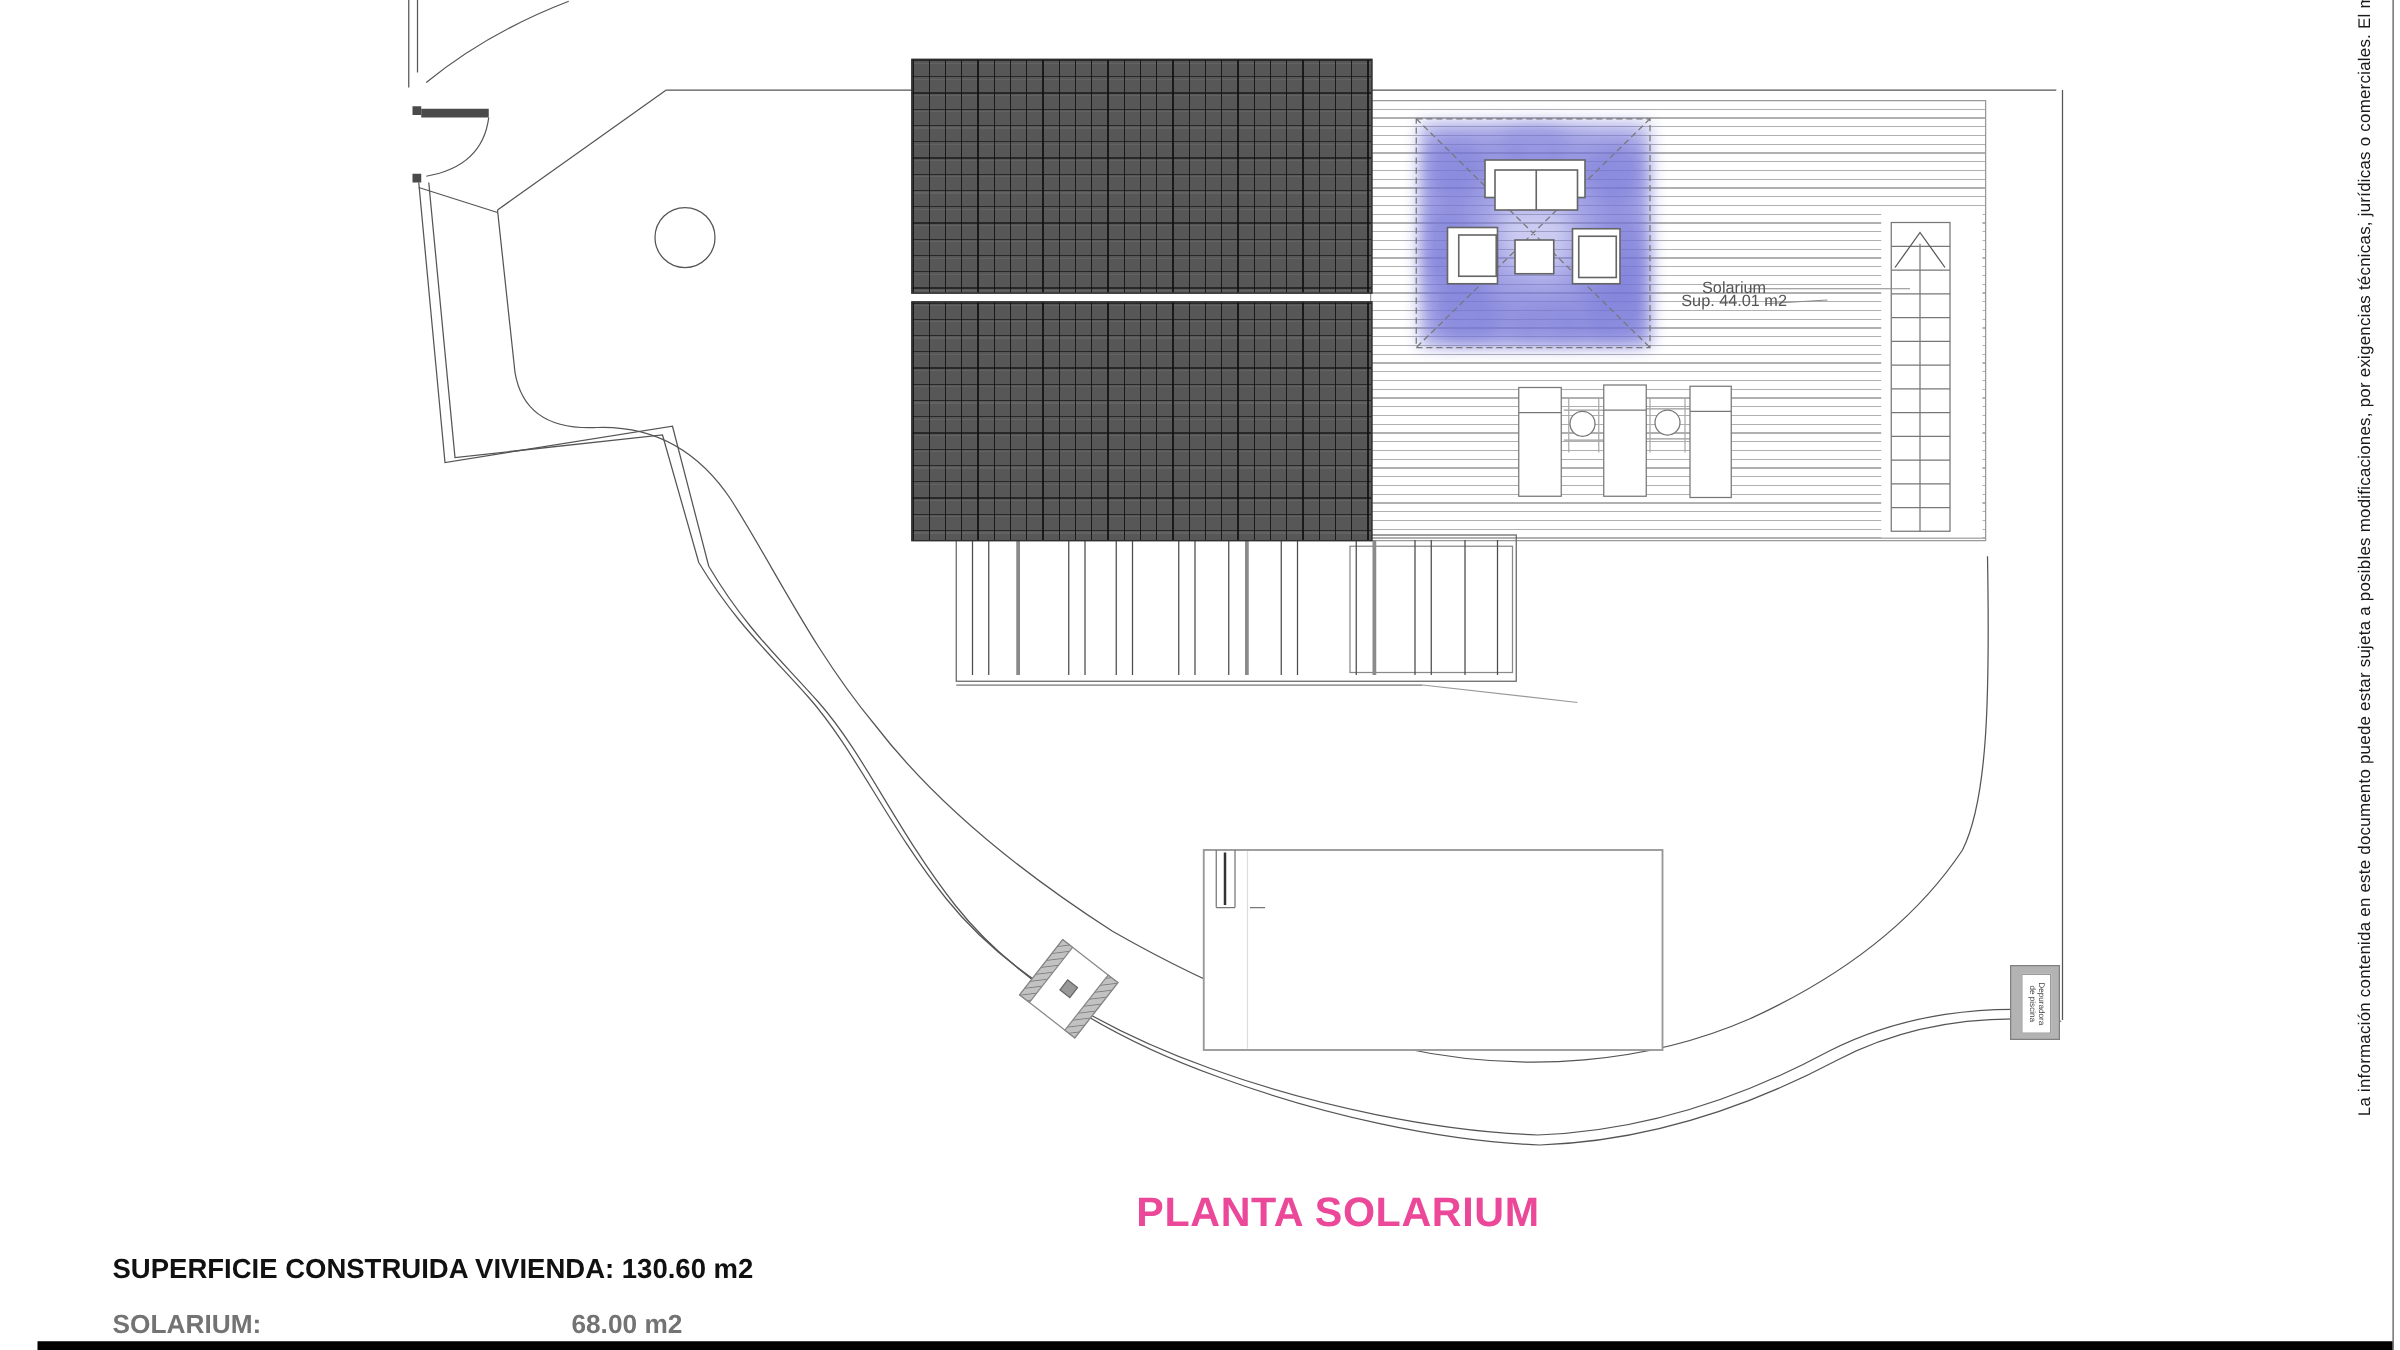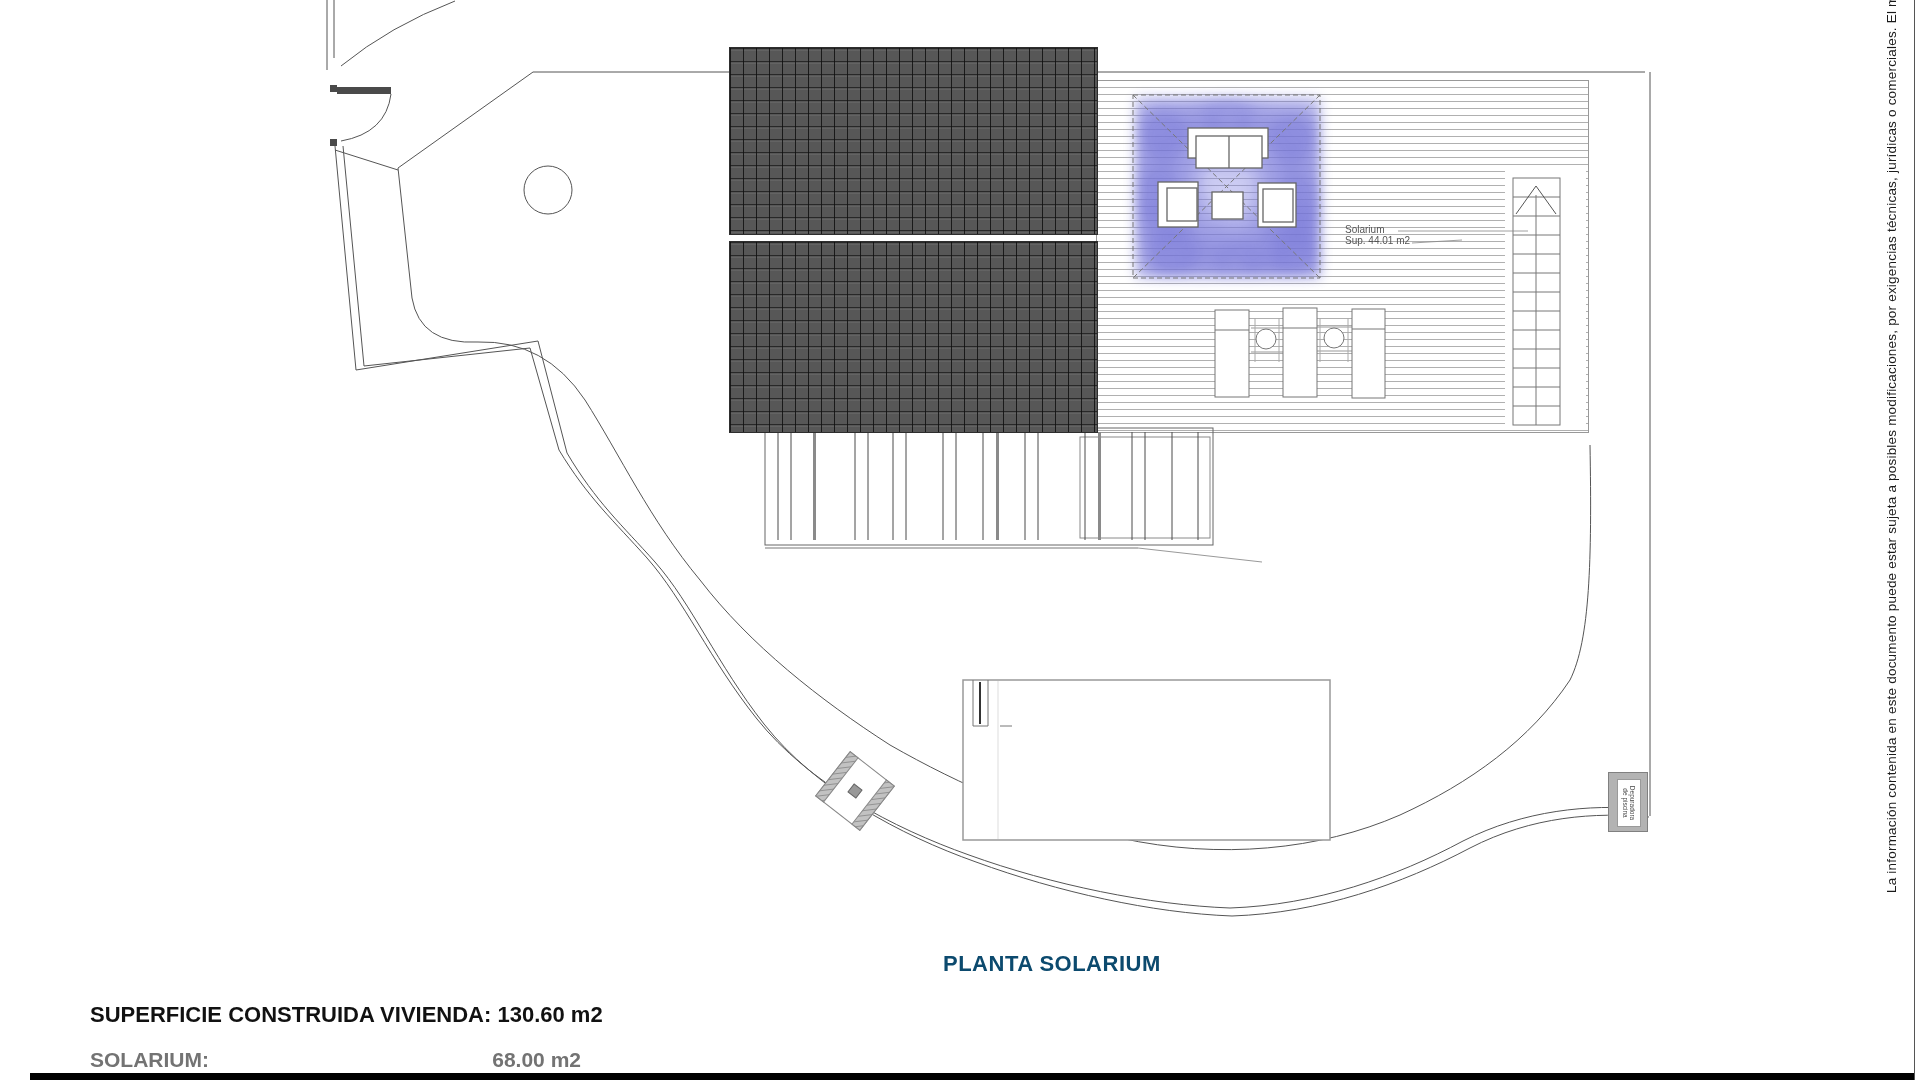--- a/index.html
+++ b/index.html
@@ -26,25 +26,25 @@
     background-image:
       radial-gradient(circle at 15% 20%, rgba(115,115,215,.85) 0 8%, rgba(115,115,215,0) 30%),
       radial-gradient(circle at 50% 12%, rgba(115,115,215,.75) 0 10%, rgba(115,115,215,0) 32%),
       radial-gradient(circle at 85% 22%, rgba(115,115,215,.85) 0 8%, rgba(115,115,215,0) 30%),
       radial-gradient(circle at 10% 55%, rgba(115,115,215,.8) 0 9%, rgba(115,115,215,0) 30%),
       radial-gradient(circle at 90% 58%, rgba(115,115,215,.8) 0 9%, rgba(115,115,215,0) 30%),
       radial-gradient(circle at 20% 86%, rgba(115,115,215,.85) 0 9%, rgba(115,115,215,0) 32%),
       radial-gradient(circle at 55% 92%, rgba(115,115,215,.75) 0 9%, rgba(115,115,215,0) 30%),
       radial-gradient(circle at 86% 86%, rgba(115,115,215,.85) 0 8%, rgba(115,115,215,0) 30%),
       radial-gradient(circle at 50% 50%, rgba(135,135,225,.45) 0 30%, rgba(135,135,225,0) 62%);}
-  .solarium-note{left:1345px;top:224px;z-index:5;font-size:10px;line-height:11px;color:#555;}
-  .plan-title{left:943px;top:951px;z-index:5;font-size:22px;font-weight:bold;color:#0c4a6e;letter-spacing:.5px;}
+  .solarium-note{left:1345px;top:224px;z-index:5;font-size:13px;line-height:11px;color:#555;text-align:center;}
+  .plan-title{left:909px;top:951px;z-index:5;font-size:33px;font-weight:bold;color:#ec4899;letter-spacing:.5px;}
   .area-row1{left:90px;top:1002px;z-index:5;font-size:22px;font-weight:bold;color:#111;white-space:nowrap;}
   .area-row2{left:90px;top:1048px;z-index:5;font-size:21px;font-weight:bold;color:#737373;width:500px;}
-  .area-row2 .val{position:absolute;left:376px;top:0;width:115px;text-align:right;}
+  .area-row2 .val{position:absolute;left:354px;top:0;width:115px;text-align:center;}
   .disclaimer{left:1884px;top:893px;width:1400px;z-index:5;font-size:13.5px;color:#1a1a1a;
     transform:rotate(-90deg);transform-origin:top left;white-space:nowrap;letter-spacing:.2px;}
   .right-border{left:1914px;top:0;width:1px;height:1080px;background:#555;z-index:5;}
   .bottom-bar{left:30px;top:1073px;width:1884px;height:7px;background:#000;z-index:5;}
   .stamp{left:1608px;top:772px;width:38px;height:58px;z-index:5;background:#b3b3b3;border:1px solid #808080;}
   .stamp .label{position:absolute;left:8px;top:6px;width:22px;height:46px;background:#fff;border:1px solid #9a9a9a;}
   .stamp .txt{position:absolute;left:-12px;top:16px;width:46px;transform:rotate(90deg);
     font-size:6.5px;line-height:7px;color:#444;text-align:center;}
 </style>
 </head>

